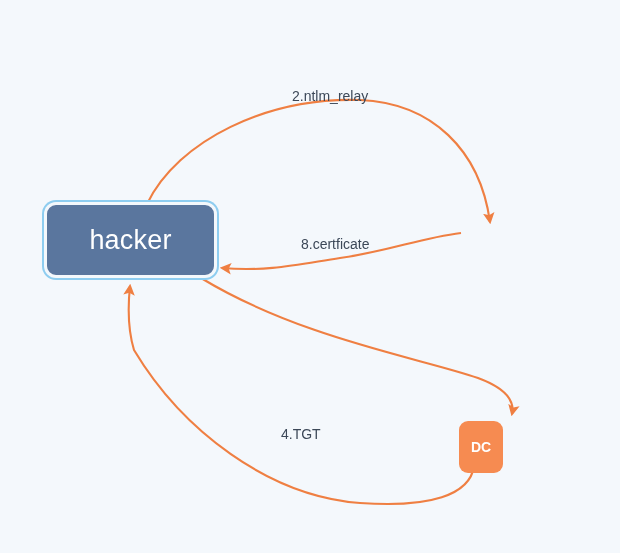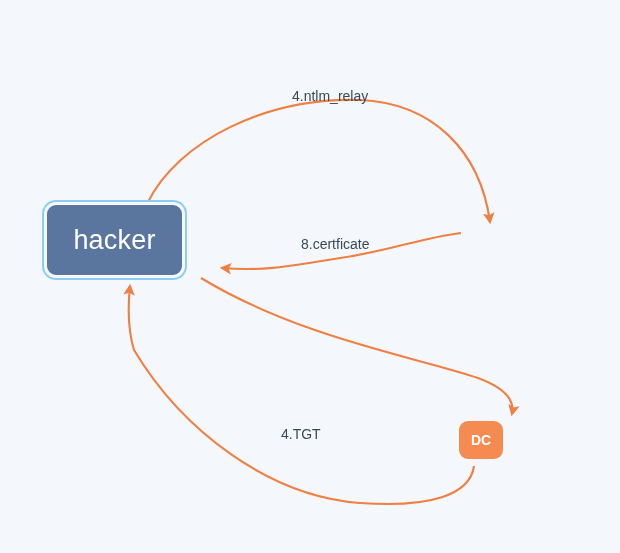--- a/index.html
+++ b/index.html
@@ -30,21 +30,21 @@
     box-sizing: border-box;
     display: flex;
     align-items: center;
     justify-content: center;
     color: #ffffff;
   }
   
   .node-hacker {
     left: 47px;
     top: 205px;
-    width: 135px;
+    width: 167px;
     height: 70px;
     background: #5a769e;
     border: 2px solid #5a769e;
     border-radius: 9px;
     box-shadow: 0 0 0 3px #f4f8fc, 0 0 0 5px #8ecdf0;
     font-size: 27px;
     font-weight: 400;
     letter-spacing: 0.2px;
     text-align: center;
   }
@@ -55,21 +55,21 @@
     height: 44px;
     background: #f68b51;
     border-radius: 9px;
     font-size: 14px;
     font-weight: bold;
   }
   .node-dc {
     left: 459px;
     top: 421px;
     width: 44px;
-    height: 38px;
+    height: 52px;
     background: #f68b51;
     border-radius: 9px;
     font-size: 14px;
     font-weight: bold;
   }
   .edge-label {
     position: absolute;
     font-size: 14px;
     color: #3c4858;
     white-space: pre;
@@ -102,17 +102,17 @@
 
   <div class="node node-hacker">
     <span>hacker</span>
   </div>
 
 
   <div class="node node-dc">
     <span>DC</span>
   </div>
 
-  <div class="edge-label lbl-1">4.ntlm_relay</div>
+  <div class="edge-label lbl-1">2.ntlm_relay</div>
   <div class="edge-label lbl-2">8.certficate</div>
   <div class="edge-label lbl-4">4.TGT</div>
 
 </div>
 
 </body></html>

